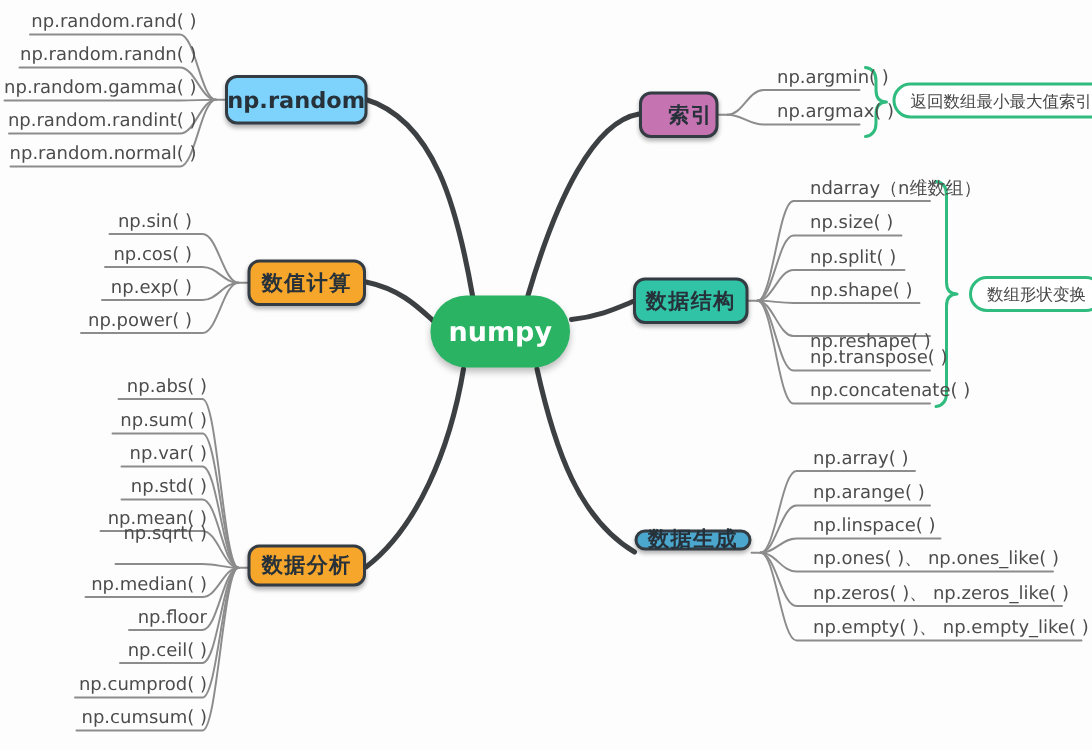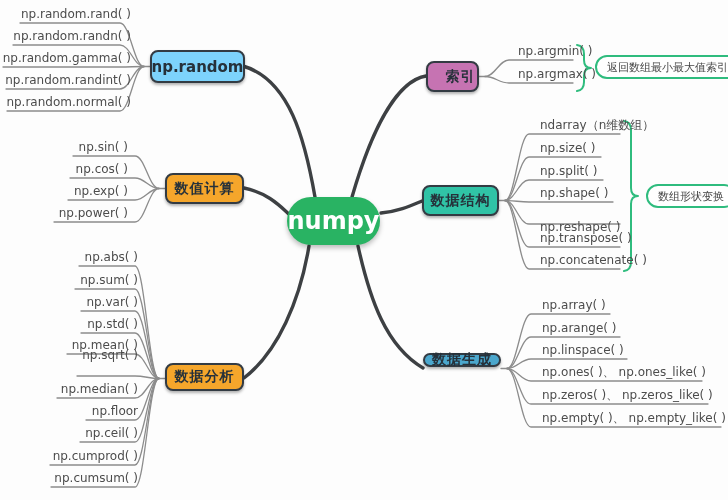--- a/index.html
+++ b/index.html
@@ -1,20 +1,20 @@
 <!DOCTYPE html>
 <html><head>
 <meta charset="utf-8">
 <style>
   html,body{margin:0;padding:0;}
   body{font-family:"DejaVu Sans",sans-serif;background:#fdfdfd;}
   .canvas{position:relative;width:728px;height:500px;background:#fdfdfd;overflow:hidden;}
   .canvas svg{position:absolute;left:0;top:0;}
   .root{position:absolute;display:flex;align-items:center;justify-content:center;
-        border-radius:25px;color:#ffffff;font-weight:bold;font-size:24px;
+        border-radius:25px;color:#ffffff;font-weight:bold;font-size:18px;
         box-shadow:0 3px 5px rgba(0,0,0,0.25);z-index:3;}
   .node{position:absolute;display:flex;align-items:center;justify-content:center;
         border:2px solid;border-radius:8px;font-weight:bold;box-sizing:border-box;
         box-shadow:0 2px 3px rgba(0,0,0,0.3);z-index:3;white-space:nowrap;}
   .leaf{position:absolute;font-size:12px;height:14px;line-height:14px;
         white-space:nowrap;z-index:2;}
   .pill{position:absolute;display:flex;align-items:center;border:2px solid;
         border-radius:13px;background:#ffffff;font-size:11px;padding:0 10px;
         height:24px;box-sizing:border-box;white-space:nowrap;z-index:3;}
 </style>

